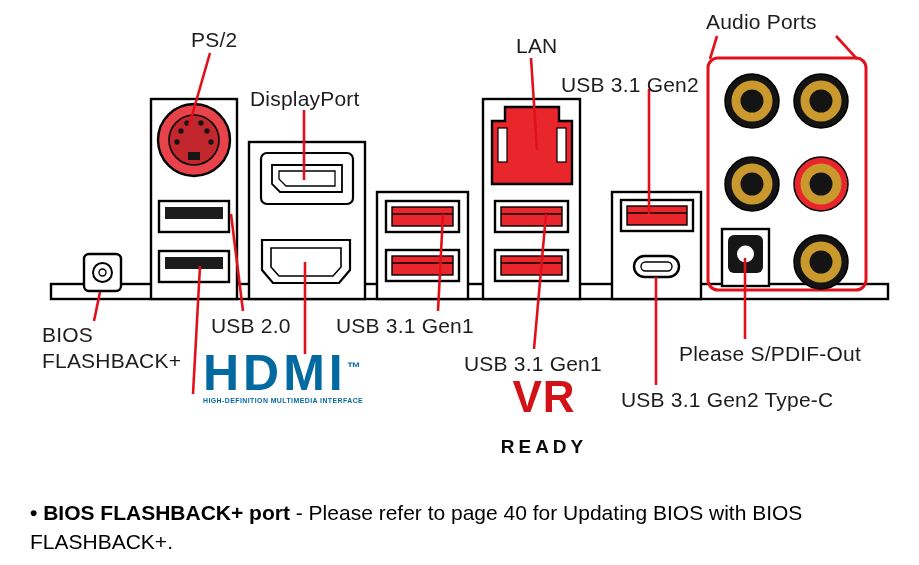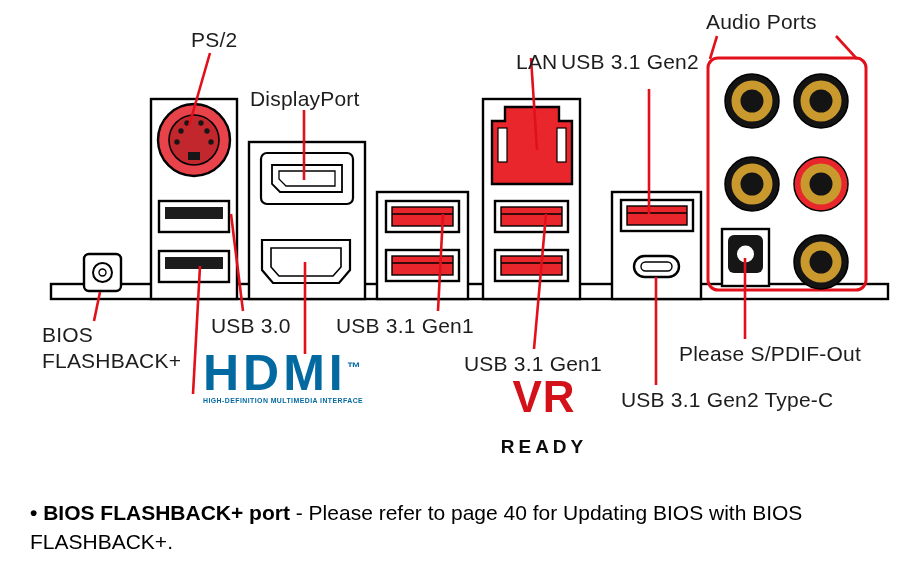--- a/index.html
+++ b/index.html
@@ -167,30 +167,30 @@
       <line x1="546" y1="214" x2="534" y2="349"></line>
       <line x1="745" y1="258" x2="745" y2="339"></line>
       <line x1="656" y1="277" x2="656" y2="385"></line>
       <line x1="200" y1="266" x2="193" y2="394"></line>
       <line x1="305" y1="262" x2="305" y2="354"></line>
     </g>
   </svg>
 
   <div class="label" style="left:191px; top:27px;">PS/2</div>
   <div class="label" style="left:250px; top:86px;">DisplayPort</div>
-  <div class="label" style="left:516px; top:33px;margin-top:16px;">LAN</div>
-  <div class="label" style="left:561px; top:49px;">USB 3.1 Gen2</div>
+  <div class="label" style="left:516px; top:33px;">LAN</div>
+  <div class="label" style="left:561px; top:72px;">USB 3.1 Gen2</div>
   <div class="label" style="left:706px; top:9px;">Audio Ports</div>
 
   <div class="label" style="left:42px; top:322px;">
     <div class="line">BIOS</div>
     <div class="line">FLASHBACK+</div>
   </div>
 
-  <div class="label" style="left:211px; top:313px;">USB 3.0</div>
+  <div class="label" style="left:211px; top:313px;">USB 2.0</div>
   <div class="label" style="left:336px; top:313px;">USB 3.1 Gen1</div>
   <div class="label" style="left:464px; top:351px;">USB 3.1 Gen1</div>
   <div class="label" style="left:679px; top:341px;">Please S/PDIF-Out</div>
   <div class="label" style="left:621px; top:387px;">USB 3.1 Gen2 Type-C</div>
 
 
   <div class="hdmi-logo">
     <div class="hdmi-word"><span>HDMI</span><span class="tm">™</span></div>
     <div class="hdmi-sub">HIGH-DEFINITION MULTIMEDIA INTERFACE</div>
   </div>

